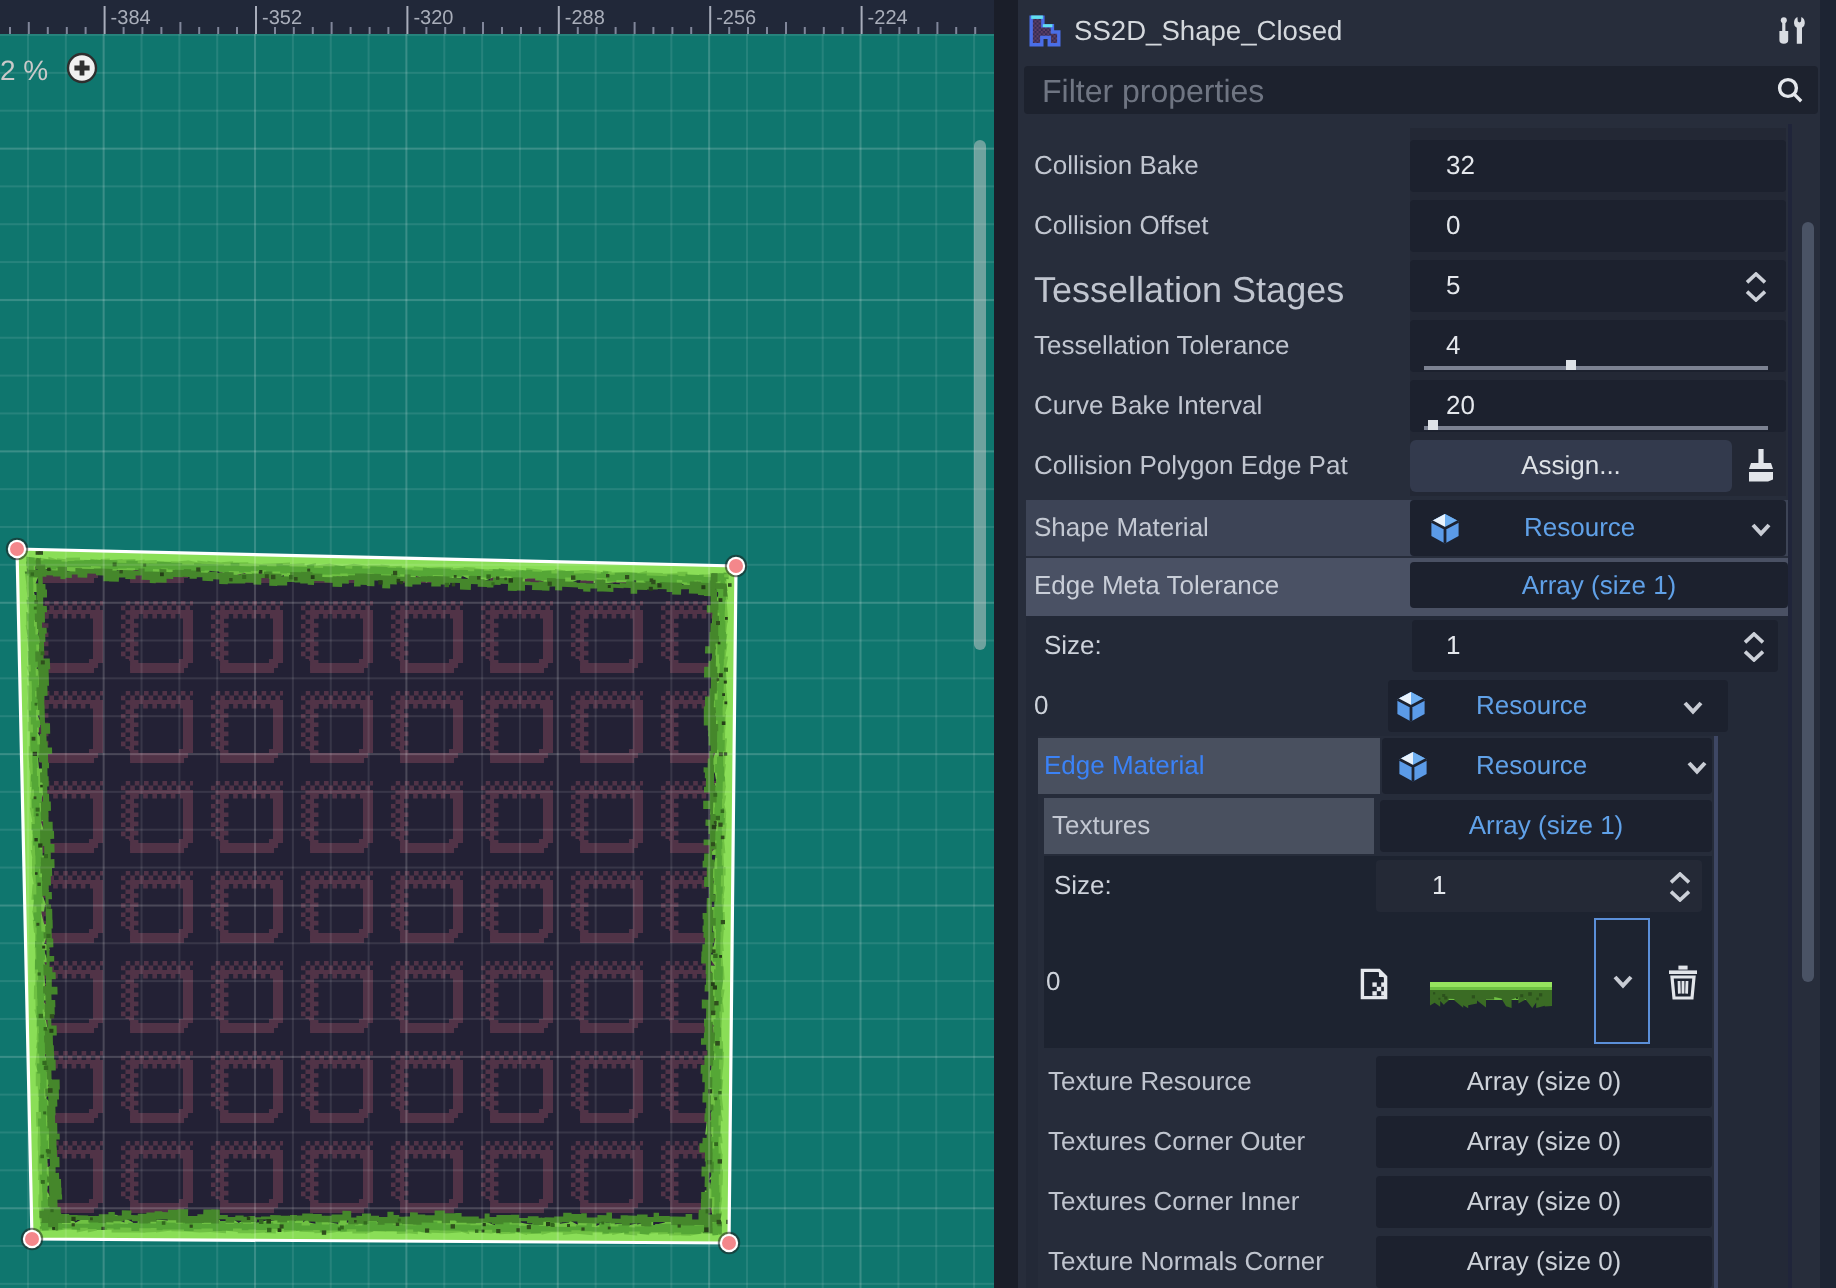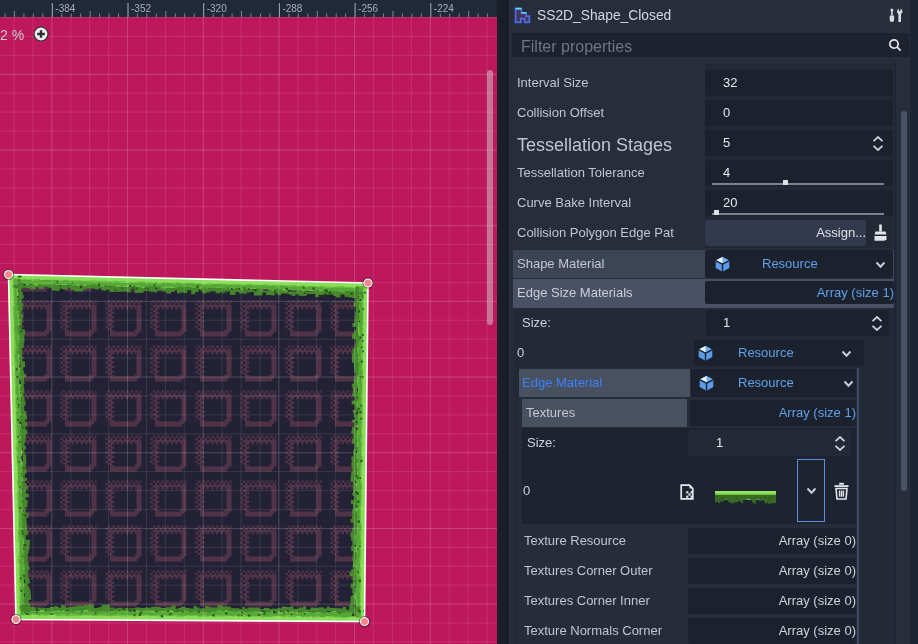--- a/index.html
+++ b/index.html
@@ -1,25 +1,25 @@
 <!DOCTYPE html>
 <html><head><meta charset="utf-8"><style>
 *{margin:0;padding:0;box-sizing:border-box}
 body{width:918px;height:644px;overflow:hidden;position:relative;font-family:"Liberation Sans",sans-serif;background:#272d3b}
-.vp{position:absolute;left:0;top:0;width:497px;height:644px;background:#be185d;overflow:hidden}
+.vp{position:absolute;left:0;top:0;width:497px;height:644px;background:#0f766e;overflow:hidden}
 .grid{position:absolute;left:0;top:0;width:497px;height:644px;z-index:2;
 background-image:linear-gradient(90deg,rgba(255,255,255,0.095) 0 1px,transparent 1px),linear-gradient(180deg,rgba(255,255,255,0.095) 0 1px,transparent 1px),linear-gradient(90deg,rgba(255,255,255,0.09) 0 1px,transparent 1px),linear-gradient(180deg,rgba(255,255,255,0.09) 0 1px,transparent 1px);
 background-size:18.925px 100%,100% 18.925px,75.7px 100%,100% 75.7px;background-position:13.5px 0,0 17px,51.3px 0,0 73.9px}
 .divider{position:absolute;left:497px;top:0;width:12px;height:644px;background:#1a1e29}
 .panel{position:absolute;left:509px;top:0;width:409px;height:644px;background:#272d3b}
 .lbl{position:absolute;font-size:13.4px;color:#c0c5cf;white-space:nowrap}
 .fld{position:absolute;background:#1c212e;border-radius:2px}
 .val{position:absolute;font-size:13px;color:#e4e7ec;white-space:nowrap}
 .blue{color:#60a1e8}
-.ctr{text-align:right}
+.ctr{text-align:center}
 </style></head><body>
 <div class="vp">
 <svg width="380" height="386" style="position:absolute;left:0;top:258px">
 <defs>
 <pattern id="tile" width="45" height="45" patternUnits="userSpaceOnUse" patternTransform="translate(11,38)">
  <rect width="45" height="45" fill="#232135"></rect>
  <path fill-rule="evenodd" fill="#513347" d="M4.5,4.5 H40.5 V35.5 H36 V40.5 H9 V35.5 H4.5 Z M11,11 H35.5 V35.5 H11 Z"></path>
  <line x1="4.5" y1="5.6" x2="40.5" y2="5.6" stroke="#232135" stroke-width="2.3" stroke-dasharray="2.3 2.3"></line>
  <line x1="4.5" y1="7.9" x2="40.5" y2="7.9" stroke="#232135" stroke-width="2.3" stroke-dasharray="2.3 2.3" stroke-dashoffset="2.3"></line>
  <line x1="5.6" y1="4.5" x2="5.6" y2="40.5" stroke="#232135" stroke-width="2.3" stroke-dasharray="2.3 2.3"></line>
@@ -322,21 +322,21 @@
     <line x1="9.2" y1="9.2" x2="12.6" y2="12.6" stroke="#e4e7ec" stroke-width="1.7"></line>
   </svg>
 <div style="position:absolute;left:513px;top:308px;width:381px;height:336px;background:#232937"></div>
 <div style="position:absolute;left:519px;top:368px;width:339px;height:276px;background:#262c3a"></div>
 <div style="position:absolute;left:522px;top:428px;width:334px;height:96px;background:#1d2330"></div>
 <div style="position:absolute;left:894px;top:62px;width:2px;height:582px;background:#20253a"></div>
 <div style="position:absolute;left:857px;top:368px;width:2px;height:276px;background:#3e4764;z-index:3"></div>
 <div style="position:absolute;left:910px;top:0px;width:8px;height:644px;background:#1d2433"></div>
 <div style="position:absolute;left:901px;top:111px;width:6px;height:380px;background:#4a5365;border-radius:3px"></div>
 <div style="position:absolute;left:705px;top:64px;width:188px;height:184px;background:#232835"></div>
-<div class="lbl" style="left:517px;top:75px;font-size:13px">Interval Size</div>
+<div class="lbl" style="left:517px;top:75px;font-size:13px">Collision Bake</div>
 <div class="fld" style="left:705px;top:70px;width:188px;height:26px"></div>
 <div class="val" style="position:absolute;left:723px;top:75px;font-size:13px">32</div>
 <div class="lbl" style="left:517px;top:105px;font-size:13px">Collision Offset</div>
 <div class="fld" style="left:705px;top:100px;width:188px;height:26px"></div>
 <div class="val" style="position:absolute;left:723px;top:105px;font-size:13px">0</div>
 <div class="lbl" style="left:517px;top:135px;font-size:18px">Tessellation Stages</div>
 <div class="fld" style="left:705px;top:130px;width:188px;height:26px"></div>
 <div class="val" style="position:absolute;left:723px;top:135px;font-size:13px">5</div>
 <div class="lbl" style="left:517px;top:165px;font-size:13px">Tessellation Tolerance</div>
 <div class="fld" style="left:705px;top:160px;width:188px;height:26px"></div>
@@ -368,21 +368,21 @@
     <path d="M8.5 1 L15.3 4.6 L8.5 8.2 L1.7 4.6 Z" fill="#6fb0f2"></path>
     <path d="M8.5 1 L8.5 8.2 L1.7 4.6 Z" fill="#eaf3fc"></path>
     <path d="M8.5 8.2 V15.8 M1.7 4.6 L8.5 8.2 L15.3 4.6" stroke="#1c2230" stroke-width="1.4" fill="none"></path>
   </svg>
 <div class="val ctr blue" style="left:736,top:256px;width:120px"></div>
 <div class="val" style="position:absolute;left:762px;top:256px;font-size:13px"><span class="blue">Resource</span></div>
 <svg width="11" height="8" style="position:absolute;left:875px;top:261px" viewBox="0 0 11 8">
     <polyline points="1.5,1.5 5.5,5.8 9.5,1.5" fill="none" stroke="#c8ccd4" stroke-width="2"></polyline>
   </svg>
 <div style="position:absolute;left:513px;top:279px;width:381px;height:29px;background:#4a5164"></div>
-<div class="lbl" style="left:517px;top:285px;color:#c9ced8;font-size:13px">Edge Size Materials</div>
+<div class="lbl" style="left:517px;top:285px;color:#c9ced8;font-size:13px">Edge Meta Tolerance</div>
 <div class="fld" style="left:705px;top:281px;width:189px;height:23px"></div>
 <div class="val ctr blue" style="left:705px;top:285px;width:189px">Array (size 1)</div>
 <div class="lbl" style="left:522px;top:315px;color:#cdd2da;font-size:13px">Size:</div>
 <div class="fld" style="left:706px;top:310px;width:183px;height:26px"></div>
 <div class="val" style="position:absolute;left:723px;top:315px;font-size:13px">1</div>
 <svg width="12" height="15" style="position:absolute;left:871px;top:316px" viewBox="0 0 12 15">
     <polyline points="1.5,5.2 6,1 10.5,5.2" fill="none" stroke="#ccd0d8" stroke-width="1.8"></polyline>
     <polyline points="1.5,9.8 6,14 10.5,9.8" fill="none" stroke="#ccd0d8" stroke-width="1.8"></polyline>
   </svg>
 <div class="lbl" style="left:517px;top:345px;color:#cdd2da;font-size:13px">0</div>

